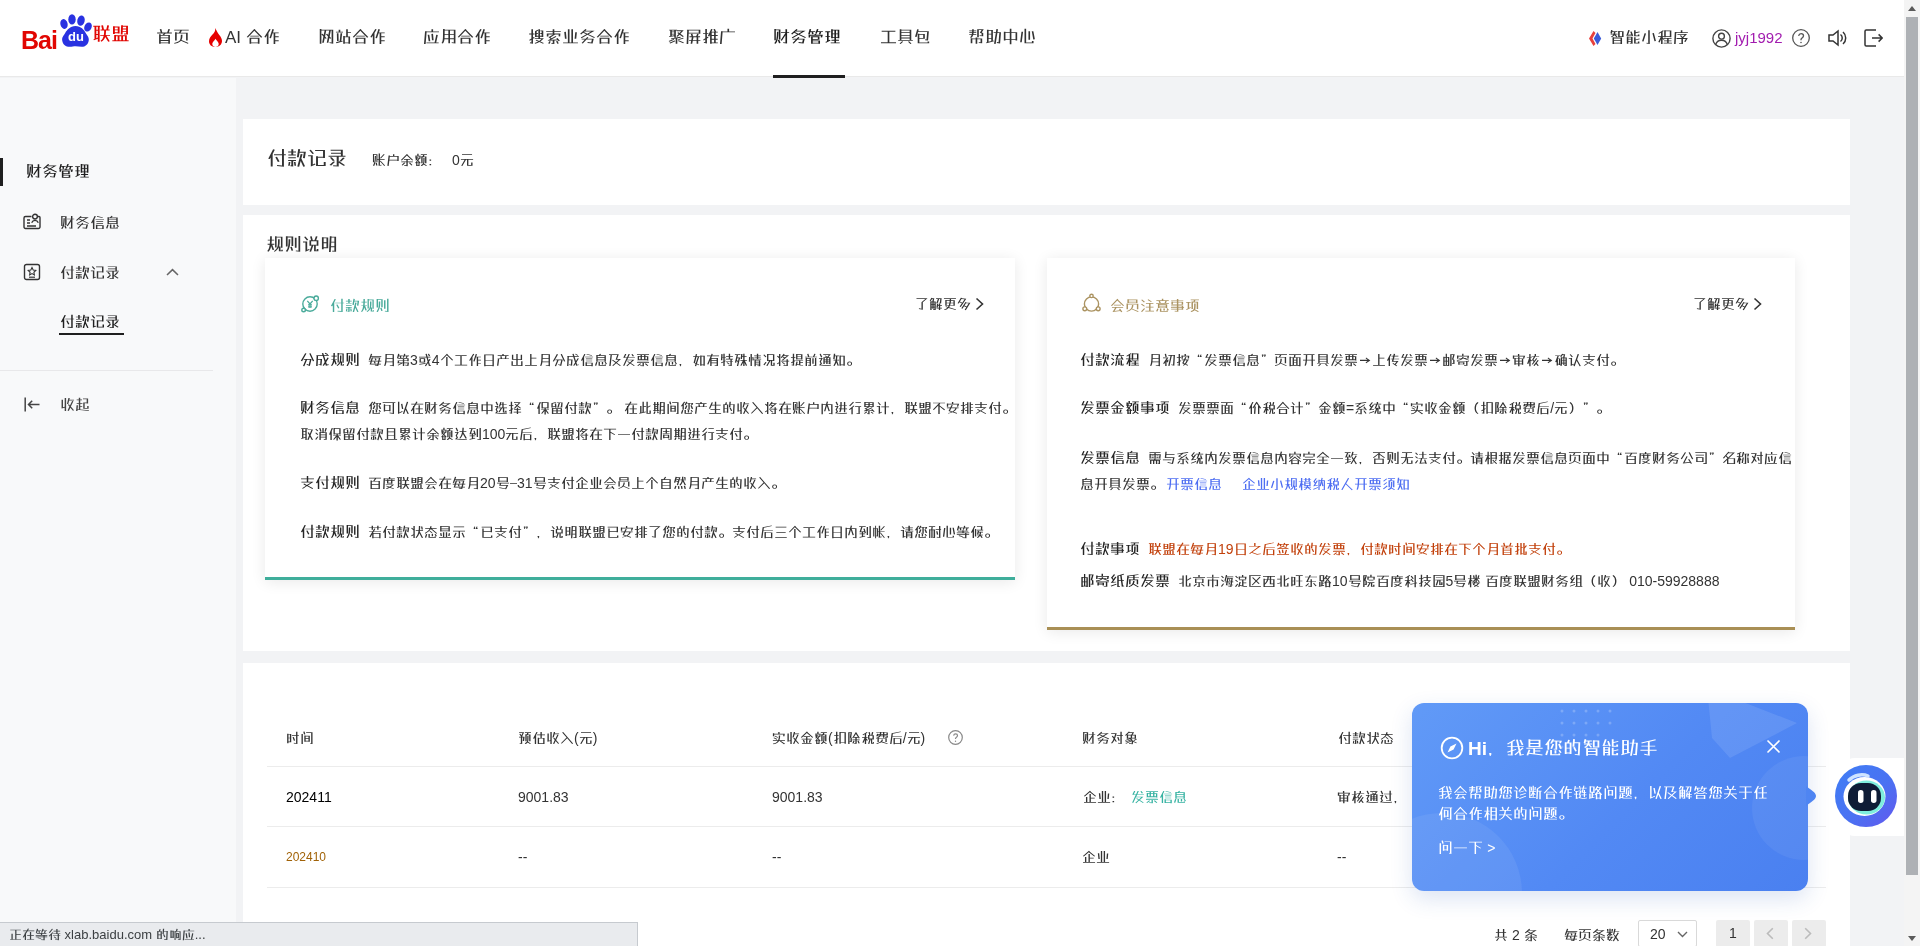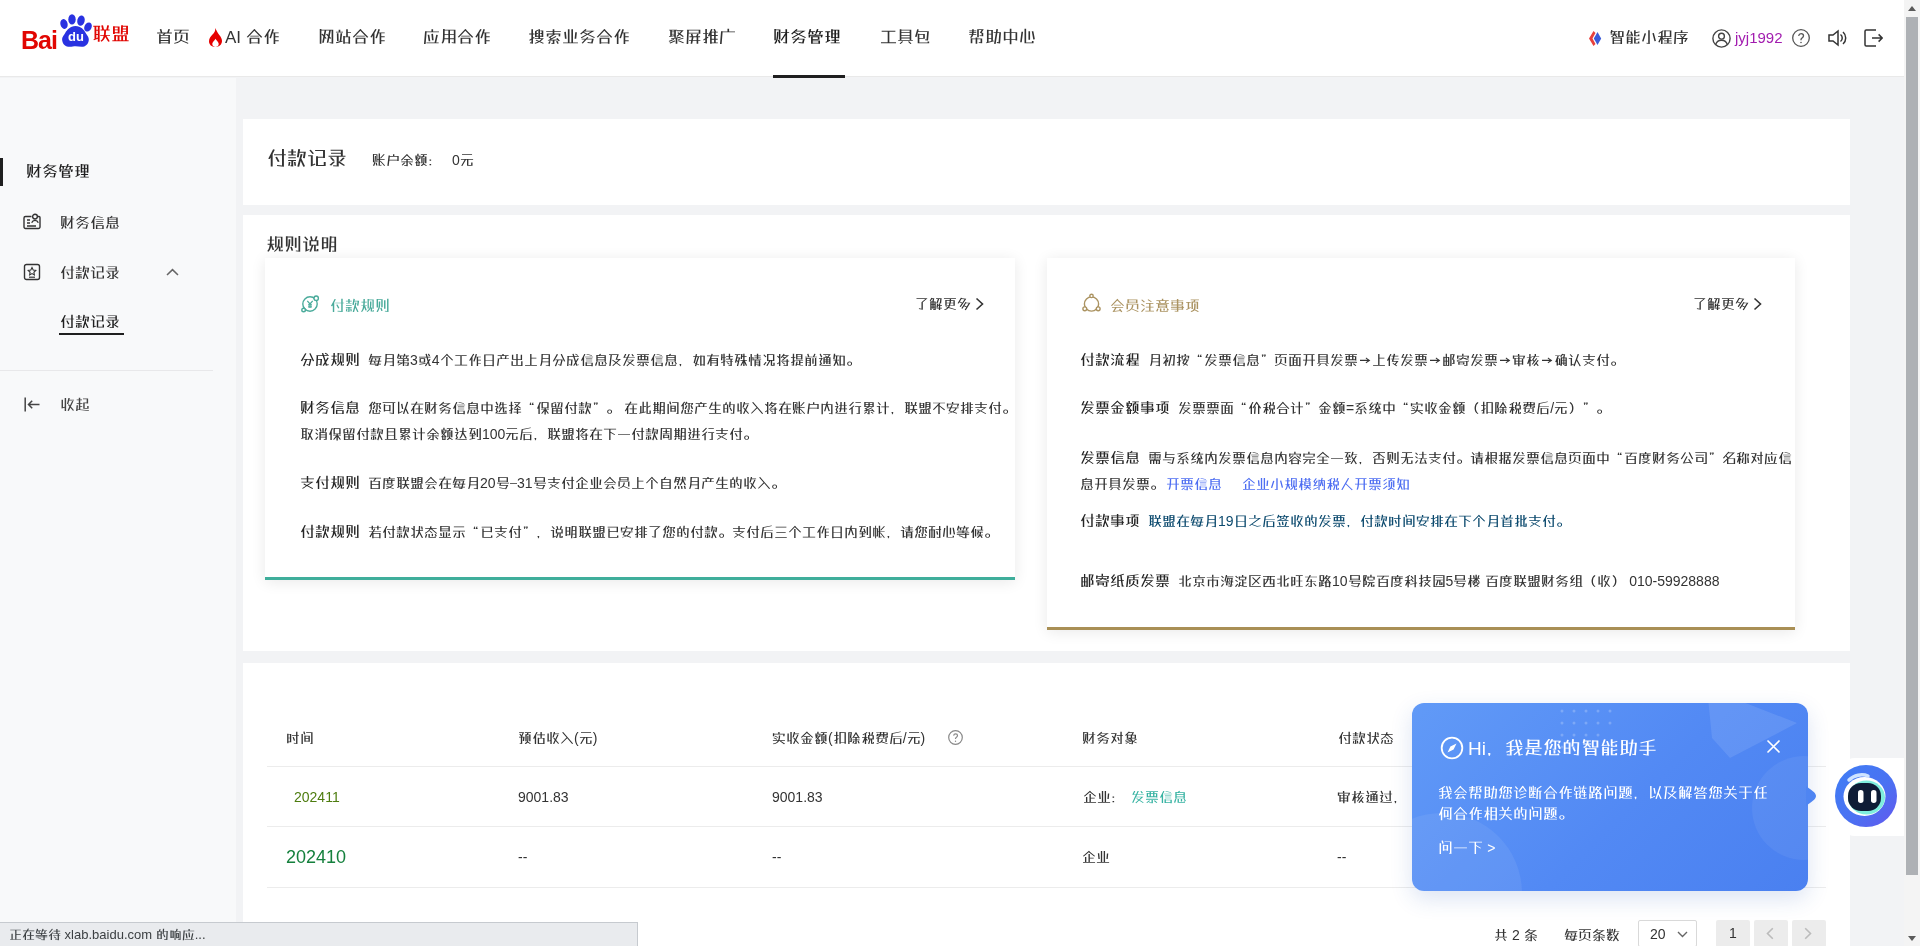--- a/index.html
+++ b/index.html
@@ -837,21 +837,21 @@
         <use href="#gbf" x="3000"></use>
         <use href="#g89" x="4000"></use>
         <use href="#gb1" x="5000"></use>
         <use href="#ga7" x="6000"></use>
         <use href="#g16" x="7000"></use>
         <use href="#g5d" x="8000"></use>
         <use href="#ga3" x="9000"></use>
         <use href="#gde" x="10000"></use>
         <use href="#ga0" x="11000"></use>
       </svg></span></div>
-<div style="left:1080px;top:508px;font-size:14px;line-height:26px;color:#0c4a6e"><span style="font-weight:bold;color:#262626"><svg class="z" style="width:60.0px;height:15px" viewBox="0 -880 4000 1000">
+<div style="left:1080px;top:536px;font-size:14px;line-height:26px;color:#c2410c"><span style="font-weight:bold;color:#262626"><svg class="z" style="width:60.0px;height:15px" viewBox="0 -880 4000 1000">
         <use href="#g17" x="0"></use>
         <use href="#g8a" x="1000"></use>
         <use href="#g12" x="2000"></use>
         <use href="#gdd" x="3000"></use>
       </svg></span><span style="margin-left:8px"><svg class="z" style="width:70.0px;height:14px" viewBox="0 -880 5000 1000">
         <use href="#gb7" x="0"></use>
         <use href="#g9e" x="1000"></use>
         <use href="#g47" x="2000"></use>
         <use href="#g8e" x="3000"></use>
         <use href="#g82" x="4000"></use>
@@ -962,41 +962,41 @@
     </svg></div>
 <div style="left:1338px;top:729px;font-size:14px;line-height:18px;color:#333"><svg class="z" style="width:56.0px;height:14px" viewBox="0 -880 4000 1000">
       <use href="#g17" x="0"></use>
       <use href="#g8a" x="1000"></use>
       <use href="#g97" x="2000"></use>
       <use href="#g61" x="3000"></use>
     </svg></div>
 <div style="left:267px;top:766px;width:1559px;height:1px;background:#ececec"></div>
 <div style="left:267px;top:826px;width:1559px;height:1px;background:#ececec"></div>
 <div style="left:267px;top:887px;width:1559px;height:1px;background:#ececec"></div>
-<div style="left:294px;top:788px;font-size:14px;line-height:18px;color:#4d7c0f">202411</div>
+<div style="left:286px;top:788px;font-size:14px;line-height:18px;color:#000000">202411</div>
 <div style="left:518px;top:788px;font-size:14px;line-height:18px;color:#333">9001.83</div>
 <div style="left:772px;top:788px;font-size:14px;line-height:18px;color:#333">9001.83</div>
 <div style="left:1083px;top:788px;font-size:14px;line-height:18px;color:#333"><svg class="z" style="width:42.0px;height:14px" viewBox="0 -880 3000 1000">
       <use href="#g1b" x="0"></use>
       <use href="#gc" x="1000"></use>
       <use href="#ge6" x="2000"></use>
     </svg><span style="color:#36b3a2;margin-left:6px"><svg class="z" style="width:56.0px;height:14px" viewBox="0 -880 4000 1000">
         <use href="#g3a" x="0"></use>
         <use href="#ga3" x="1000"></use>
         <use href="#g23" x="2000"></use>
         <use href="#g62" x="3000"></use>
       </svg></span></div>
 <div style="left:1337px;top:788px;font-size:14px;line-height:18px;color:#333"><svg class="z" style="width:70.0px;height:14px" viewBox="0 -880 5000 1000">
       <use href="#g4d" x="0"></use>
       <use href="#g86" x="1000"></use>
       <use href="#gd2" x="2000"></use>
       <use href="#gcf" x="3000"></use>
       <use href="#ge5" x="4000"></use>
     </svg></div>
-<div style="left:286px;top:848px;font-size:18px;line-height:18px;color:#15803d">202410</div>
+<div style="left:286px;top:848px;font-size:12px;line-height:18px;color:#a16207">202410</div>
 <div style="left:518px;top:848px;font-size:14px;line-height:18px;color:#333">--</div>
 <div style="left:772px;top:848px;font-size:14px;line-height:18px;color:#333">--</div>
 <div style="left:1082px;top:848px;font-size:14px;line-height:18px;color:#333"><svg class="z" style="width:28.0px;height:14px" viewBox="0 -880 2000 1000">
       <use href="#g1b" x="0"></use>
       <use href="#gc" x="1000"></use>
     </svg></div>
 <div style="left:1337px;top:848px;font-size:14px;line-height:18px;color:#333">--</div>
 <div style="left:1494px;top:926px;font-size:14px;line-height:18px;color:#333"><svg class="z" style="width:14.0px;height:14px" viewBox="0 -880 1000 1000">
       <use href="#g29" x="0"></use>
     </svg> 2 <svg class="z" style="width:14.0px;height:14px" viewBox="0 -880 1000 1000">
@@ -1048,21 +1048,21 @@
 </g>
 </svg>
 </div>
 <svg class="i" style="left:1806px;top:786px" width="12" height="20" viewBox="0 0 12 20">
     <path d="M0 0c5 4 10 6.5 10 10s-5 6-10 10z" fill="#4f85f2"></path>
   </svg>
 <svg class="i" style="left:1440px;top:736px" width="24" height="24" viewBox="0 0 24 24">
 <circle cx="12" cy="12" r="10.3" fill="none" stroke="#fff" stroke-width="1.8"></circle>
 <path d="M16.5 7.5 13.6 13.6 7.5 16.5l2.9-6.1z" fill="#fff"></path>
 </svg>
-<div style="left:1468px;top:738px;font-size:19px;line-height:22px;color:#fff;font-weight:normal">Hi<svg class="z" style="width:171.0px;height:19px" viewBox="0 -880 9000 1000">
+<div style="left:1468px;top:738px;font-size:19px;line-height:22px;color:#fff;font-weight:bold">Hi<svg class="z" style="width:171.0px;height:19px" viewBox="0 -880 9000 1000">
       <use href="#ge5" x="0"></use>
       <use href="#g67" x="1000"></use>
       <use href="#g7e" x="2000"></use>
       <use href="#g63" x="3000"></use>
       <use href="#g9d" x="4000"></use>
       <use href="#g80" x="5000"></use>
       <use href="#gb9" x="6000"></use>
       <use href="#g35" x="7000"></use>
       <use href="#g6a" x="8000"></use>
     </svg></div>

